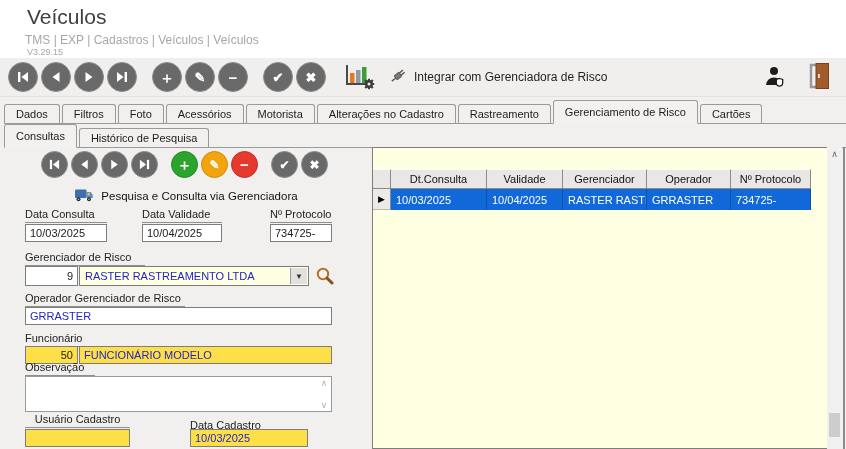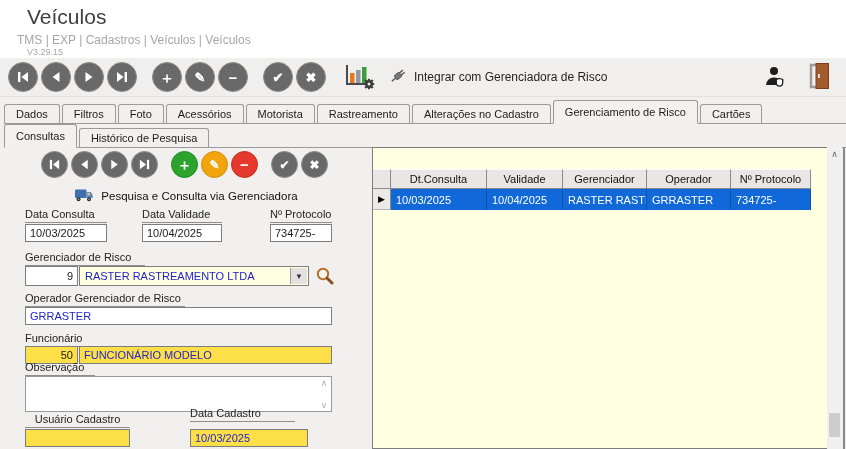--- a/index.html
+++ b/index.html
@@ -3,21 +3,21 @@
 <meta charset="utf-8">
 <style>
   * { margin:0; padding:0; box-sizing:border-box; }
   html,body { width:846px; height:449px; overflow:hidden; }
   body { font-family:"Liberation Sans", sans-serif; font-size:11px; color:#2b2b2b; background:#f1f0ef; }
   #app { position:relative; width:846px; height:322px; }
 
   
   .hdr { position:absolute; left:0; top:0; width:846px; height:58px; background:#ffffff; }
   .hdr-title { position:absolute; left:27px; top:5px; font-size:21px; color:#3f3f3f; }
-  .hdr-bc { position:absolute; left:17px; top:33px; font-size:12px; color:#a6a6a6; }
+  .hdr-bc { position:absolute; left:25px; top:33px; font-size:12px; color:#a6a6a6; }
   .hdr-ver { position:absolute; left:27px; top:47px; font-size:9px; color:#a6a6a6; }
 
   
   .tbar { position:absolute; left:0; top:58px; width:846px; height:39px; background:#f0efee;
           border-bottom:1px solid #e3e1df; display:flex; align-items:center; }
   .cbtn { width:30px; height:30px; border-radius:50%; background:#696969; border:1px solid #8c8c8c;
           color:#fff; display:flex; align-items:center; justify-content:center; margin-right:3px; flex:none; }
   .cbtn svg { display:block; }
   .cbtn .g { font-size:15px; line-height:1; font-weight:bold; }
   .cbtn.small { width:27px; height:27px; }
@@ -197,22 +197,22 @@
       </span>
     </div>
   </div>
 
   <div class="tabstrip main">
     <div class="tab">Dados</div>
     <div class="tab">Filtros</div>
     <div class="tab">Foto</div>
     <div class="tab">Acessórios</div>
     <div class="tab">Motorista</div>
+    <div class="tab">Alterações no Cadastro</div>
     <div class="tab">Rastreamento</div>
-    <div class="tab">Alterações no Cadastro</div>
     <div class="tab active" style="font-weight:normal;">Gerenciamento de Risco</div>
     <div class="tab">Cartões</div>
   </div>
 
   <div class="tabstrip sub">
     <div class="tab active">Consultas</div>
     <div class="tab">Histórico de Pesquisa</div>
   </div>
 
   <div class="lpanel">
@@ -313,21 +313,21 @@
 
     <div class="flabel" style="left:20px; top:213px; width:70px;">Observação</div>
     <textarea class="obs" style="left: 20px; top: 228px; width: 307px; height: 36px;" title=""></textarea>
     <div class="obs-arrows" style="left:313px; top:230px; height:32px;">
       <span>∧</span>
       <span>∨</span>
     </div>
 
     <div class="flabel" style="left:20px; top:265px; width:105px;text-align:center;">Usuário Cadastro</div>
     <input class="fin dis" style="left: 20px; top: 270px; margin-top: 11px; width: 105px;" readonly="" value="">
-    <div class="flabel" style="left:185px; top:259px; width:105px;">Data Cadastro</div>
+    <div class="flabel" style="left:185px; top:271px; width:105px;">Data Cadastro</div>
     <input class="fin dis blue" style="left: 185px; top: 270px; margin-top: 11px; width: 118px;" readonly="" value="10/03/2025">
   </div>
 
   <div class="grid">
     <div class="grow gh">
       <div class="gc c0"></div>
       <div class="gc c1">Dt.Consulta</div>
       <div class="gc c2">Validade</div>
       <div class="gc c3">Gerenciador</div>
       <div class="gc c4">Operador</div>

